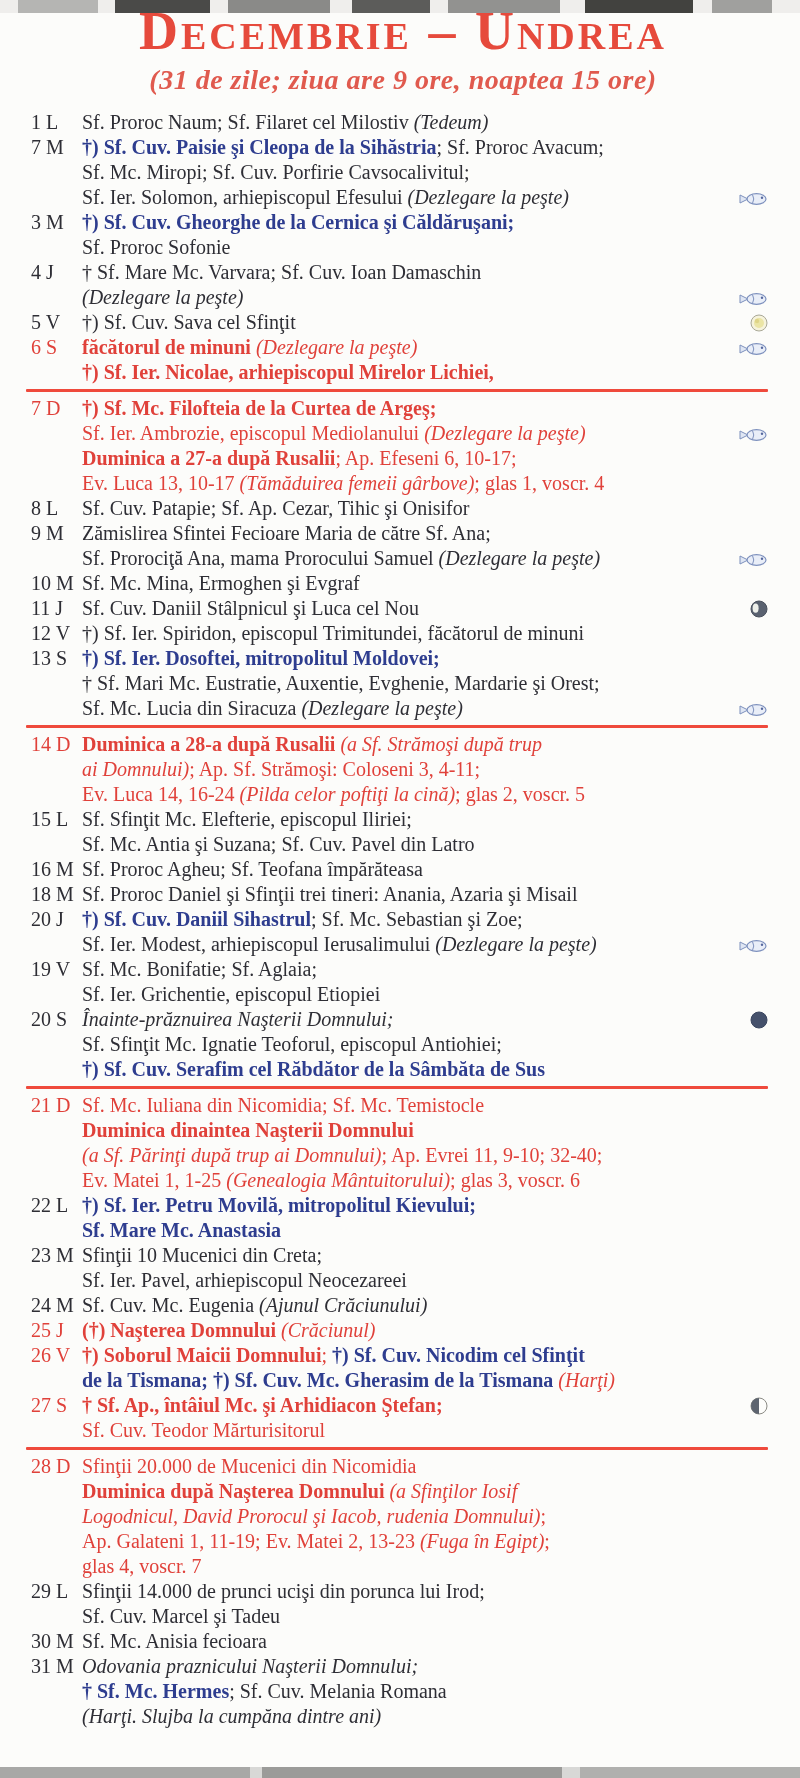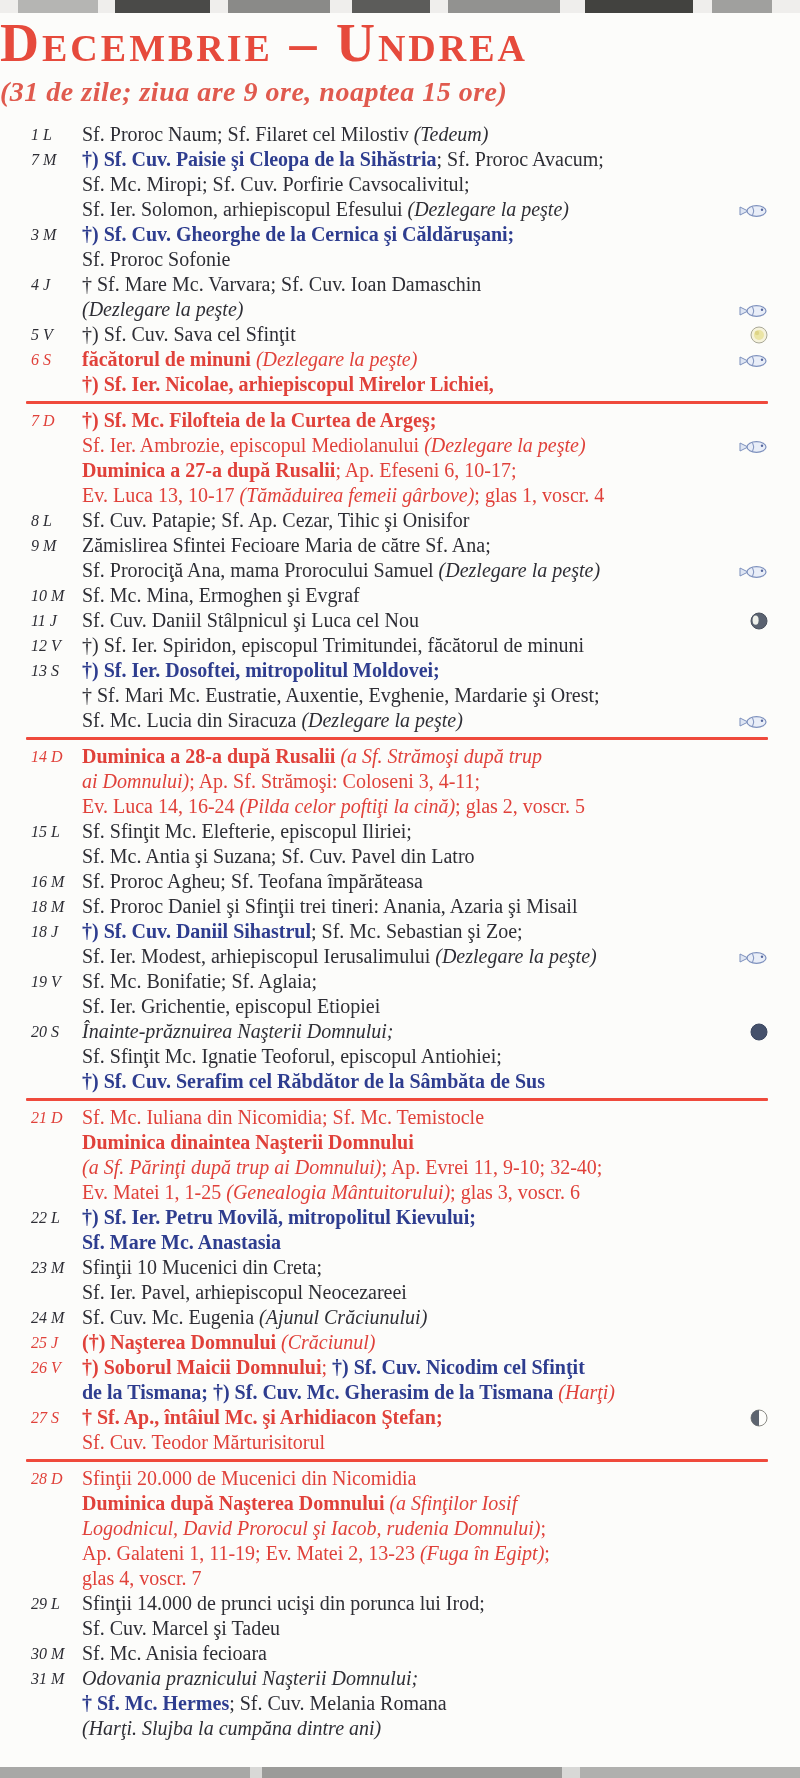--- a/index.html
+++ b/index.html
@@ -6,34 +6,34 @@
   body { background:#ffffff; }
   .page {
     position:relative; width:800px; height:1778px;
     background:#fcfcfa; overflow:hidden;
     font-family:"Liberation Serif", serif;
   }
   .scan-band { position:absolute; left:0; right:0; }
   .scan-band.top { top:0; height:13px; background:#efeeec; }
   .scan-band.bottom { bottom:0; height:11px; background:#d8d8d6; }
   .scan-chunk { position:absolute; top:0; bottom:0; }
-  .header { padding-top:16px; text-align:left; }
+  .header { padding-top:4px; text-align:center;margin-left:6px; }
   .title {
     font-variant:small-caps; font-weight:700; font-size:54px; line-height:54px;
     color:#e64a3c; letter-spacing:3px;
   }
   .subtitle {
     margin-top:6px; font-style:italic; font-weight:600; font-size:28px;
     color:#e05a4e; letter-spacing:0.5px;
   }
   .list { margin-top:14px; }
   .row { display:flex; }
   .day-cell {
     flex:0 0 82px; padding-left:31px; box-sizing:border-box;
-    font-size:16px; line-height:25px; color:#2e2e35; white-space:nowrap;font-style:italic;
+    font-size:20px; line-height:25px; color:#2e2e35; white-space:nowrap;
   }
   .day-cell.red { color:#e0413a; }
   .content { flex:1; min-width:0; }
   .line { position:relative; font-size:20px; line-height:25px; white-space:nowrap; }
   .seg-n  { color:#2e2e35; }
   .seg-i  { color:#2e2e35; font-style:italic; }
   .seg-bb { color:#2e3d8f; font-weight:700; }
   .seg-br { color:#e0413a; font-weight:700; }
   .seg-r  { color:#e0413a; }
   .seg-ir { color:#e0413a; font-style:italic; }
@@ -209,21 +209,21 @@
           <div class="line"><span class="seg-n">Sf. Proroc Agheu; Sf. Teofana împărăteasa</span></div>
         </div>
       </div>
       <div class="row">
         <div class="day-cell">18 M</div>
         <div class="content">
           <div class="line"><span class="seg-n">Sf. Proroc Daniel şi Sfinţii trei tineri: Anania, Azaria şi Misail</span></div>
         </div>
       </div>
       <div class="row">
-        <div class="day-cell">18 J</div>
+        <div class="day-cell">20 J</div>
         <div class="content">
           <div class="line"><span class="seg-bb">†) Sf. Cuv. Daniil Sihastrul</span><span class="seg-n">; Sf. Mc. Sebastian şi Zoe;</span></div>
           <div class="line"><span class="seg-n">Sf. Ier. Modest, arhiepiscopul Ierusalimului </span><span class="seg-i">(Dezlegare la peşte)</span><span class="row-icon"><svg width="30" height="16" viewBox="0 0 30 16">
                 <path d="M2 4 L10 8 L2 12 Z" fill="#dfe6f3" stroke="#7d90bd" stroke-width="1"></path>
                 <ellipse cx="18.5" cy="8" rx="9.5" ry="5.3" fill="#e9eef8" stroke="#7d90bd" stroke-width="1.2"></ellipse>
                 <path d="M14.5 3.6 Q17 8 14.5 12.4" stroke="#7d90bd" stroke-width="1" fill="none"></path>
                 <circle cx="24" cy="6.8" r="1.2" fill="#57699e"></circle>
               </svg></span></div>
         </div>
       </div>

